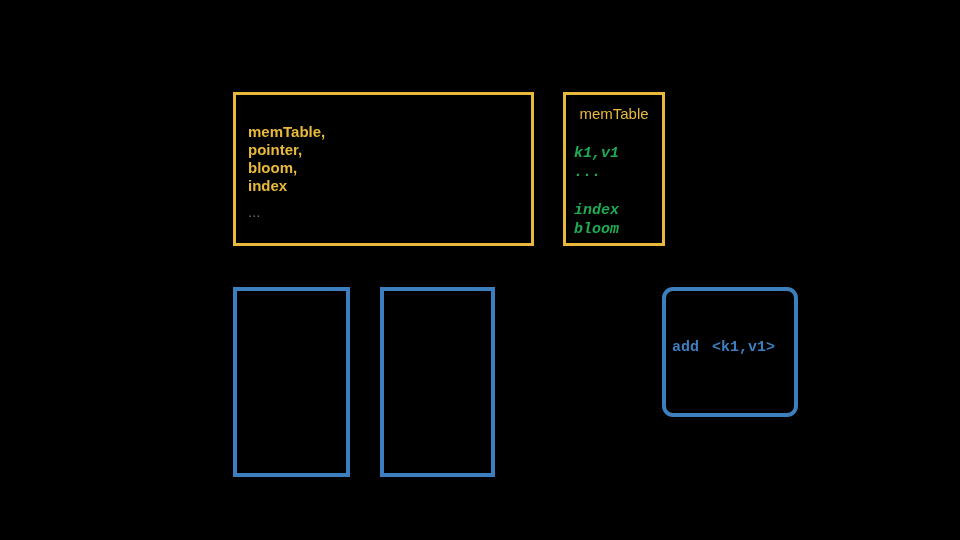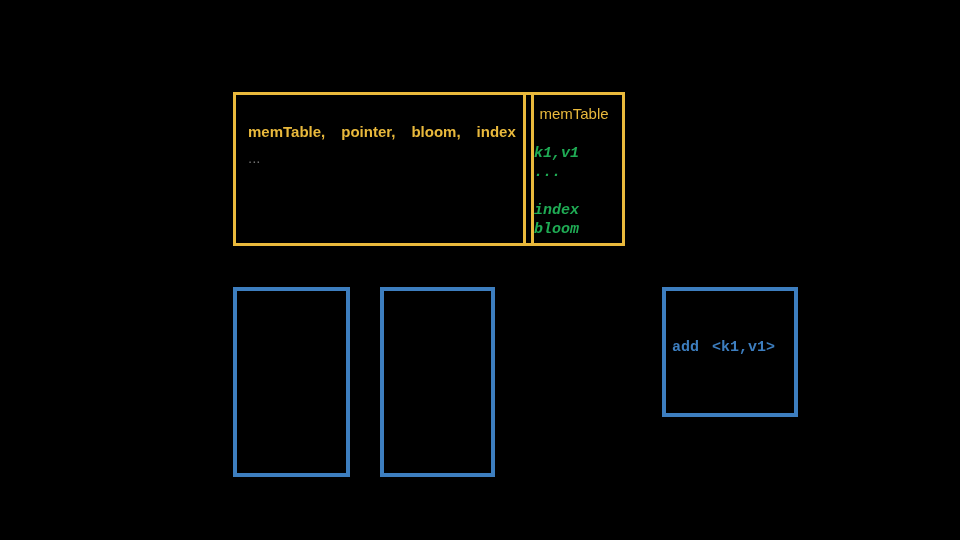--- a/index.html
+++ b/index.html
@@ -27,32 +27,32 @@
   .catalog-box {
     left: 233px; top: 92px;
     width: 301px; height: 154px;
     padding: 28px 8px 0 12px;
     font-size: 15px;
     line-height: 18px;
     white-space: nowrap;
   }
   .catalog-header {
     display: flex;
-    gap: 16px;
     color: var(--yellow, #E9B93C);
     font-weight: bold;
     margin-bottom: 8px;
+    flex-direction: column;
   }
   .catalog-rows { color: var(--gray, #6F6F6F); }
   .catalog-rows div { line-height: 18px; }
   .catalog-ellipsis { color: var(--gray, #6F6F6F); line-height: 18px; }
 
   
   .memtable-box {
-    left: 523px; top: 92px;
+    left: 563px; top: 92px;
     width: 102px; height: 154px;
   }
   .memtable-title {
     margin-top: 10px;
     text-align: center;
     color: var(--yellow, #E9B93C);
     font-size: 15px;
     line-height: 18px;
   }
   .mono-green {
@@ -78,20 +78,21 @@
     padding: 47px 0 0 6px;
     display: flex;
     align-items: flex-start;
     gap: 13px;
     font-family: "Liberation Mono", "DejaVu Sans Mono", monospace;
     font-weight: bold;
     font-size: 15px;
     line-height: 19px;
     color: var(--blue, #3D7EBF);
     white-space: nowrap;
+    border-radius: 11px;
   }
 </style>
 </head>
 <body>
 
 <div class="slide">
 
   <div class="box yellow-box catalog-box">
     <div class="catalog-header">
         <span>memTable,</span>

